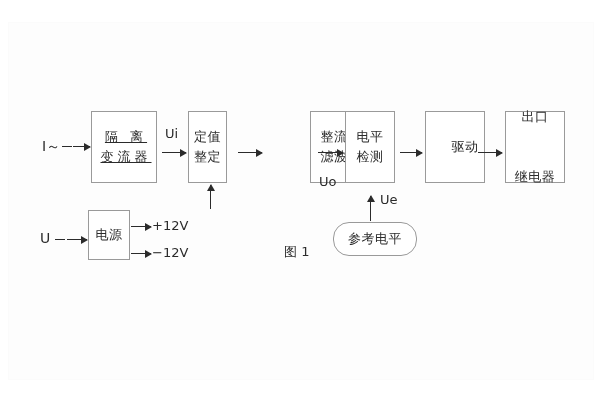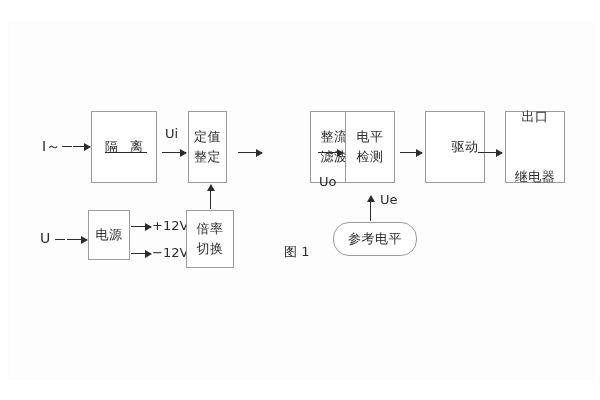--- a/index.html
+++ b/index.html
@@ -98,20 +98,21 @@
 <div id="canvas">
 
   <div class="plate"></div>
 
   <div class="lbl big" style="left:42px; top:138px;">I～</div>
   <div class="hline" style="left:62px; top:146px; width:10px;"></div>
   <div class="harrow" style="left:73px; top:146px; width:17px;"></div>
 
   <div class="box spaced" style="left:91px; top:111px; width:66px; height:72px;text-decoration:underline;">
     <span class="ln">隔 离</span>
+    <span class="ln">变流器</span>
   </div>
 
   <div class="lbl" style="left:165px; top:126px;">Ui</div>
   <div class="harrow" style="left:162px; top:152px; width:24px;"></div>
 
   <div class="box" style="left:188px; top:111px; width:39px; height:72px;">
     <span class="ln">定值</span>
     <span class="ln">整定</span>
   </div>
 
@@ -150,24 +151,20 @@
   <div class="box" style="left:88px; top:210px; width:42px; height:50px;">
     <span class="ln">电源</span>
   </div>
 
   <div class="harrow" style="left:131px; top:226px; width:20px;"></div>
   <div class="lbl" style="left:152px; top:218px;">+12V</div>
 
   <div class="harrow" style="left:131px; top:253px; width:20px;"></div>
   <div class="lbl" style="left:152px; top:245px;">−12V</div>
 
-  <div class="box" style="left:186px; top:210px; width:48px; height:58px;">
-    <span class="ln">倍率</span>
-    <span class="ln">切换</span>
-  </div>
 
   <div class="varrow" style="left:210px; top:185px; height:24px;"></div>
 
   <div class="varrow" style="left:370px; top:196px; height:25px;"></div>
   <div class="lbl" style="left:380px; top:192px;">Ue</div>
 
   <div class="box" style="left:333px; top:222px; width:84px; height:34px;border-radius:16px;">
     <span class="ln">参考电平</span>
   </div>
 

